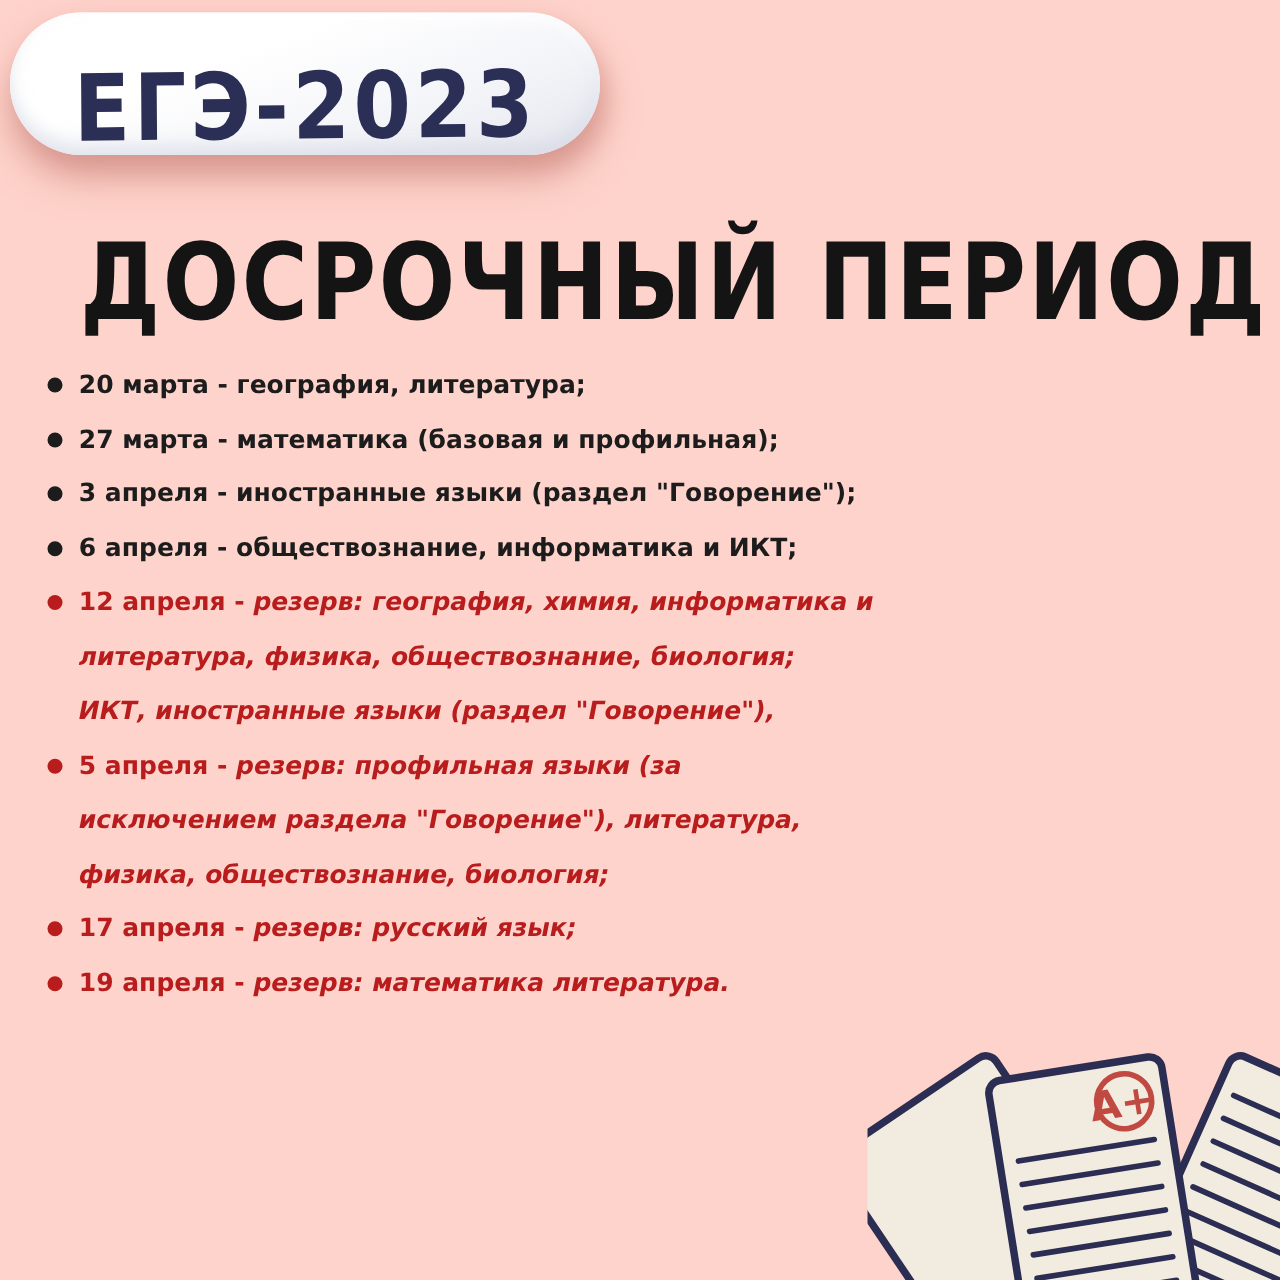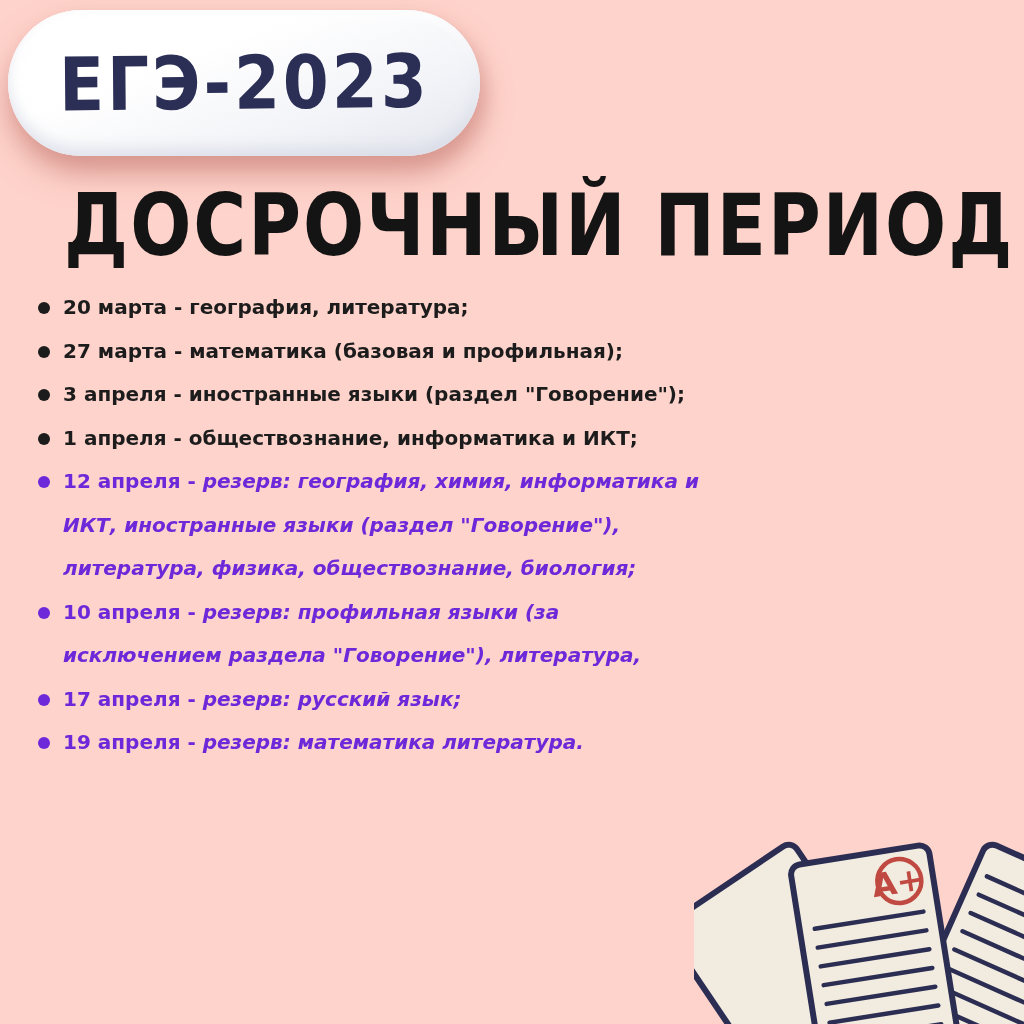--- a/index.html
+++ b/index.html
@@ -10,29 +10,29 @@
     overflow: hidden;
     font-family: "DejaVu Sans", sans-serif;
   }
 
   
   .badge {
     position: absolute;
     left: 8px;
     top: 10px;
     width: 472px;
-    height: 146px;
+    height: 114px;
     border-radius: 76px;
     background: linear-gradient(160deg, #ffffff 35%, #f3f4f8 70%, #e4e6ee 100%);
     box-shadow: 0 18px 30px rgba(198, 124, 115, 0.55),
                 6px 10px 18px rgba(198, 124, 115, 0.35),
                 inset 0 -8px 14px rgba(205, 209, 224, 0.55),
                 inset 0 6px 10px rgba(255, 255, 255, 0.9);
     display: flex;
-    align-items: center;
+    align-items: flex-end;
     justify-content: center;
     z-index: 2;
   }
   .badge-label {
     font-size: 66px;
     font-weight: bold;
     color: #2b2e55;
     letter-spacing: 3px;
     transform: scaleY(1.12) rotate(-0.5deg);
     white-space: nowrap;
@@ -71,21 +71,21 @@
     content: "";
     position: absolute;
     left: -25px;
     top: 16px;
     width: 12px;
     height: 12px;
     border-radius: 50%;
     background: currentColor;
   }
   .schedule-item.regular { color: #1c1c1c; }
-  .schedule-item.reserve { color: #6d28d9; }
+  .schedule-item.reserve { color: #b91c1c; }
   .it { font-style: italic; }
   .line { white-space: nowrap; }
 
   
   .illustration {
     position: absolute;
     right: 0;
     bottom: 0;
     width: 330px;
     height: 200px;
@@ -105,30 +105,31 @@
     <li class="schedule-item regular">
       <div class="line"><span>20 марта - география, литература;</span></div>
     </li>
     <li class="schedule-item regular">
       <div class="line"><span>27 марта - математика (базовая и профильная);</span></div>
     </li>
     <li class="schedule-item regular">
       <div class="line"><span>3 апреля - иностранные языки (раздел "Говорение");</span></div>
     </li>
     <li class="schedule-item regular">
-      <div class="line"><span>1 апреля - обществознание, информатика и ИКТ;</span></div>
+      <div class="line"><span>6 апреля - обществознание, информатика и ИКТ;</span></div>
     </li>
     <li class="schedule-item reserve">
       <div class="line"><span>12 апреля - </span><span class="it">резерв: география, химия, информатика и</span></div>
+      <div class="line"><span class="it">литература, физика, обществознание, биология;</span></div>
       <div class="line"><span class="it">ИКТ, иностранные языки (раздел "Говорение"),</span></div>
-      <div class="line"><span class="it">литература, физика, обществознание, биология;</span></div>
     </li>
     <li class="schedule-item reserve">
-      <div class="line"><span>10 апреля - </span><span class="it">резерв: профильная языки (за</span></div>
+      <div class="line"><span>5 апреля - </span><span class="it">резерв: профильная языки (за</span></div>
       <div class="line"><span class="it">исключением раздела "Говорение"), литература,</span></div>
+      <div class="line"><span class="it">физика, обществознание, биология;</span></div>
     </li>
     <li class="schedule-item reserve">
       <div class="line"><span>17 апреля - </span><span class="it">резерв: русский язык;</span></div>
     </li>
     <li class="schedule-item reserve">
       <div class="line"><span>19 апреля - </span><span class="it">резерв: математика литература.</span></div>
     </li>
   </ul>
 
 <svg class="illustration" viewBox="0 0 330 200" width="330" height="200" xmlns="http://www.w3.org/2000/svg">

